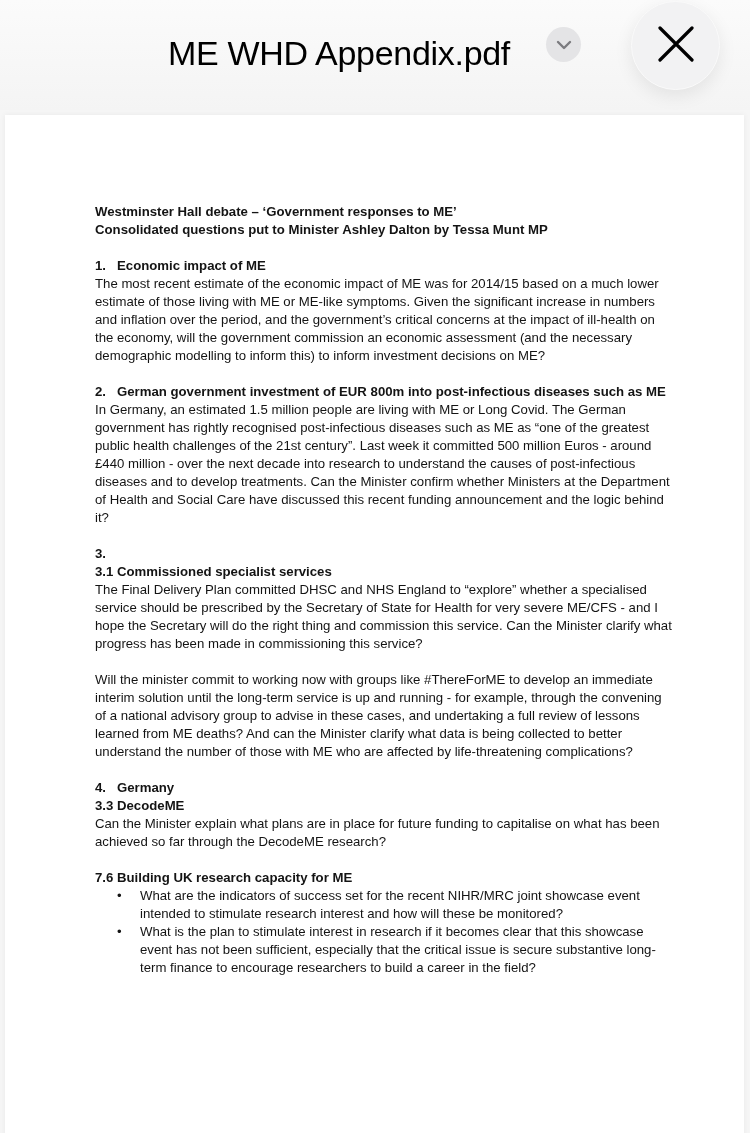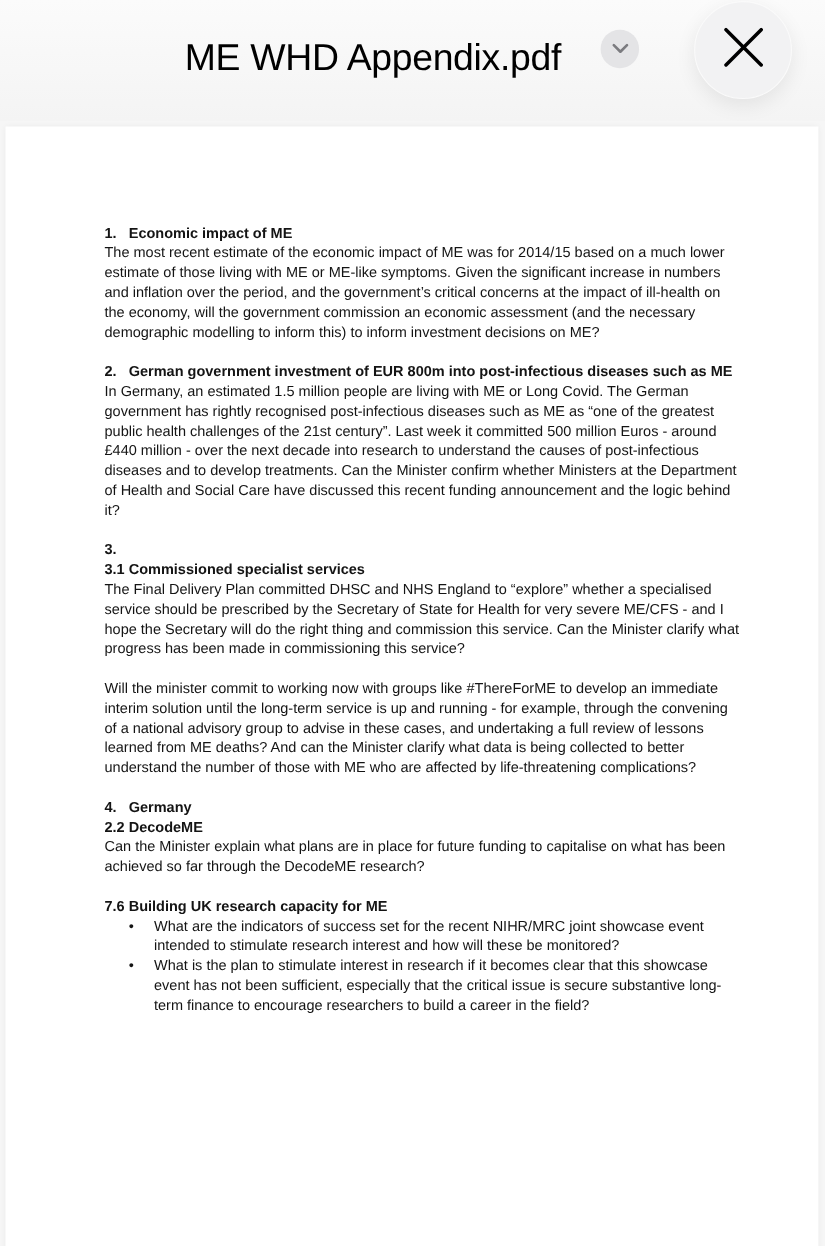--- a/index.html
+++ b/index.html
@@ -122,20 +122,24 @@
       <svg width="36" height="36" viewBox="0 0 36 36">
           <path d="M2 2 L34 34 M34 2 L2 34" stroke="#000" stroke-width="3.2" stroke-linecap="round"></path>
         </svg>
     </span>
   </div>
 </div>
 
 <div class="page">
   <div class="content">
 
+    <div class="block">
+      <p class="b">Westminster Hall debate – ‘Government responses to ME’</p>
+      <p class="b">Consolidated questions put to Minister Ashley Dalton by Tessa Munt MP</p>
+    </div>
 
     <div class="block">
       <div class="num-heading">
         <span class="num">1.</span>
         <span>Economic impact of ME</span>
       </div>
       <p><span>The most recent estimate of the economic impact of ME was for 2014/15 based on a much lower estimate of those living with ME or ME-like symptoms. Given the significant increase in numbers and inflation over the period, and the government’s critical concerns at the impact of ill-health on the economy, </span><span class="i">will the government commission an economic assessment (and the necessary demographic modelling to inform this) to inform investment decisions on ME?</span></p>
     </div>
 
     <div class="block">
@@ -156,21 +160,21 @@
 
     <div class="block">
       <p><span class="i">Will the minister commit to working now with groups like #ThereForME to develop an immediate interim solution until the long-term service is up and running</span><span> - for example, through the convening of a national advisory group to advise in these cases, and undertaking a full review of lessons learned from ME deaths? </span><span class="i">And can the Minister clarify what data is being collected to better understand the number of those with ME who are affected by life-threatening complications?</span></p>
     </div>
 
     <div class="block">
       <div class="num-heading">
         <span class="num">4.</span>
         <span>Germany</span>
       </div>
-      <p class="b">2.2 DecodeME</p>
+      <p class="b">3.3 DecodeME</p>
       <p class="i">Can the Minister explain what plans are in place for future funding to capitalise on what has been achieved so far through the DecodeME research?</p>
     </div>
 
     <div class="block">
       <p class="b">7.6 Building UK research capacity for ME</p>
       <ul class="bullets">
         <li>
           <span class="dot">•</span>
           <span class="i">What are the indicators of success set for the recent NIHR/MRC joint showcase event intended to stimulate research interest and how will these be monitored?</span>
         </li>

